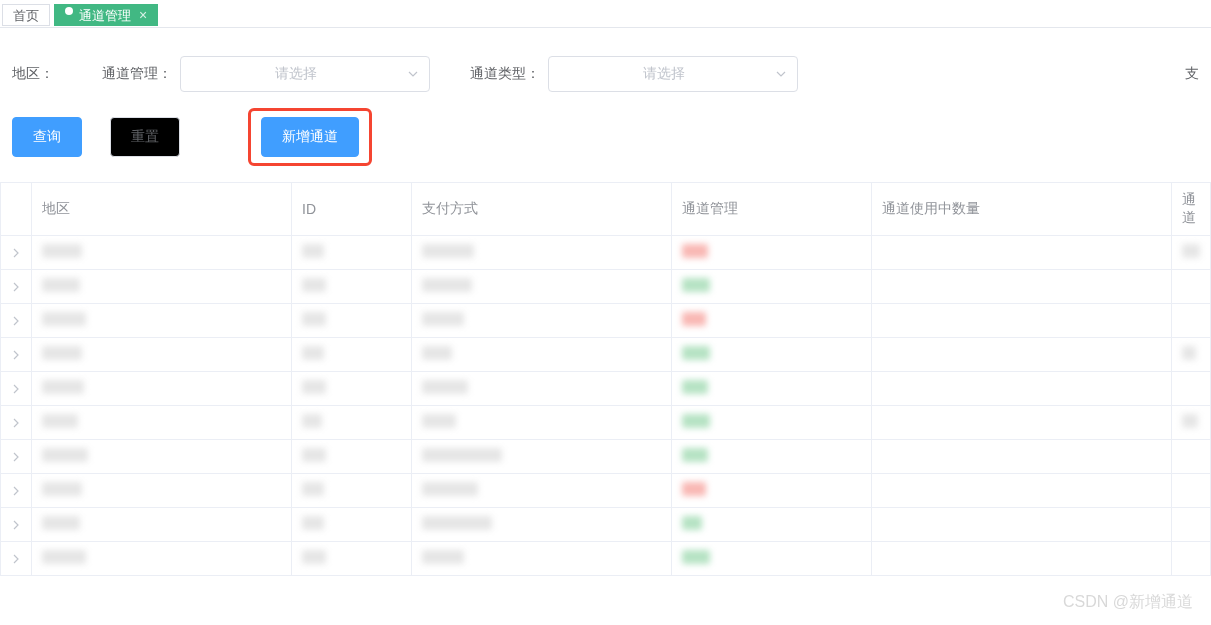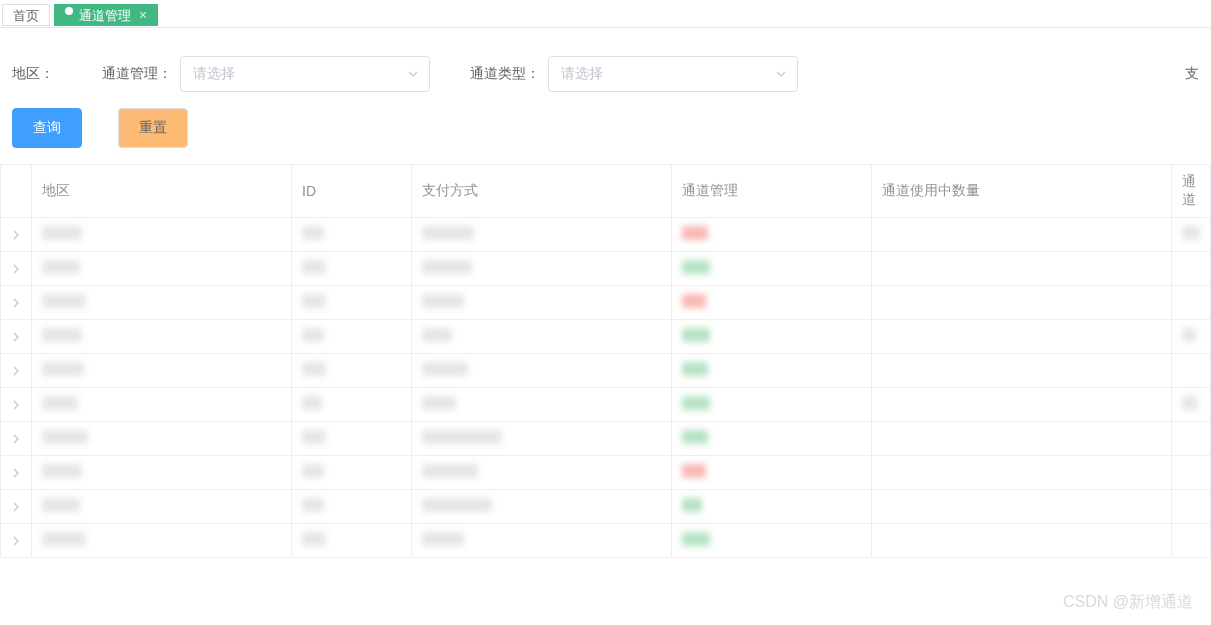--- a/index.html
+++ b/index.html
@@ -6,25 +6,25 @@
 body { font-family: "Helvetica Neue", Arial, "PingFang SC", "Microsoft YaHei", sans-serif; font-size: 14px; color: #606266; background: #fff; width: 1211px; }
 .tabs-bar { display: flex; align-items: center; border-bottom: 1px solid #e4e7ed; padding: 2px 0 0 2px; height: 28px; }
 .tab { padding: 2px 10px; font-size: 13px; color: #606266; border: 1px solid #dcdfe6; background: #fff; margin-right: 4px; display: flex; align-items: flex-start; cursor: pointer; height: 22px; }
 .tab.active { background: #41b883; color: #fff; border-color: #41b883; }
 .tab .dot { width: 8px; height: 8px; border-radius: 50%; background: #fff; margin-right: 6px; }
 .tab .close { margin-left: 8px; font-size: 14px; color: #fff; opacity: 0.8; }
 .filter-bar { padding: 28px 12px 8px 12px; display: flex; flex-wrap: wrap; align-items: center; gap: 16px 40px; }
 .form-item { display: flex; align-items: center; }
 .form-label { color: #606266; margin-right: 8px; font-size: 14px; }
 .select { position: relative; width: 250px; height: 36px; border: 1px solid #dcdfe6; border-radius: 4px; display: flex; align-items: center; padding: 0 30px 0 12px; color: #606266; background: #fff; cursor: pointer; }
-.select.placeholder { color: #c0c4cc; }
+.select.placeholder { color: #c0c4cc; justify-content: center; }
 .select .arrow { position: absolute; right: 10px; top: 50%; transform: translateY(-50%); color: #c0c4cc; }
 .partial-label { color: #606266; font-size: 14px; }
-.button-row { padding: 8px 12px 16px 12px; display: flex; align-items: center; gap: 36px; }
-.btn { height: 40px; padding: 0 20px; border-radius: 4px; font-size: 14px; cursor: pointer; border: 1px solid #dcdfe6; background: #fdba74; color: #606266; display: flex; align-items: center; justify-content: center; }
+.button-row { padding: 8px 12px 16px 12px; display: flex; align-items: center; gap: 28px; }
+.btn { height: 40px; padding: 0 20px; border-radius: 4px; font-size: 14px; cursor: pointer; border: 1px solid #dcdfe6; background: #000000; color: #606266; display: flex; align-items: center; justify-content: center; }
 .btn.primary { background: #409eff; border-color: #409eff; color: #fff; }
 .highlight-box { border: 3px solid #f54531; border-radius: 6px; padding: 6px 10px; display: flex; align-items: center; margin-left: 40px; }
 .table { width: 100%; border-collapse: collapse; }
 .table th, .table td { border: 1px solid #ebeef5; padding: 8px 10px; text-align: left; font-size: 14px; color: #606266; background: #fff; height: 32px; }
 .table th { font-weight: 500; color: #909399; background: #fff; height: 44px; }
 .table td.expand { width: 30px; text-align: center; cursor: pointer; color: #c0c4cc; }
 .blur-box { display: inline-block; background: #e6e6e6; filter: blur(3px); border-radius: 2px; }
 .blur-red { background: #f9b8b4; }
 .blur-green { background: #b6e3c4; }
 .watermark { position: fixed; right: 18px; bottom: 12px; color: #bfbfbf; font-size: 16px; opacity: 0.6; pointer-events: none; }
@@ -76,20 +76,25 @@
   <span class="partial-label" style="margin-left:auto;">支</span>
 </div>
 
 <div class="button-row">
   <button class="btn primary">
     <span>查询</span>
   </button>
   <button class="btn">
     <span>重置</span>
   </button>
+  <div class="highlight-box">
+    <button class="btn primary">
+      <span>新增通道</span>
+    </button>
+  </div>
 </div>
 
 <table class="table">
   <thead>
     <tr>
       <th style="width:30px;"></th>
       <th style="width:260px;margin-top:36px;">地区</th>
       <th style="width:120px;">ID</th>
       <th style="width:260px;">支付方式</th>
       <th style="width:200px;">通道管理</th>

